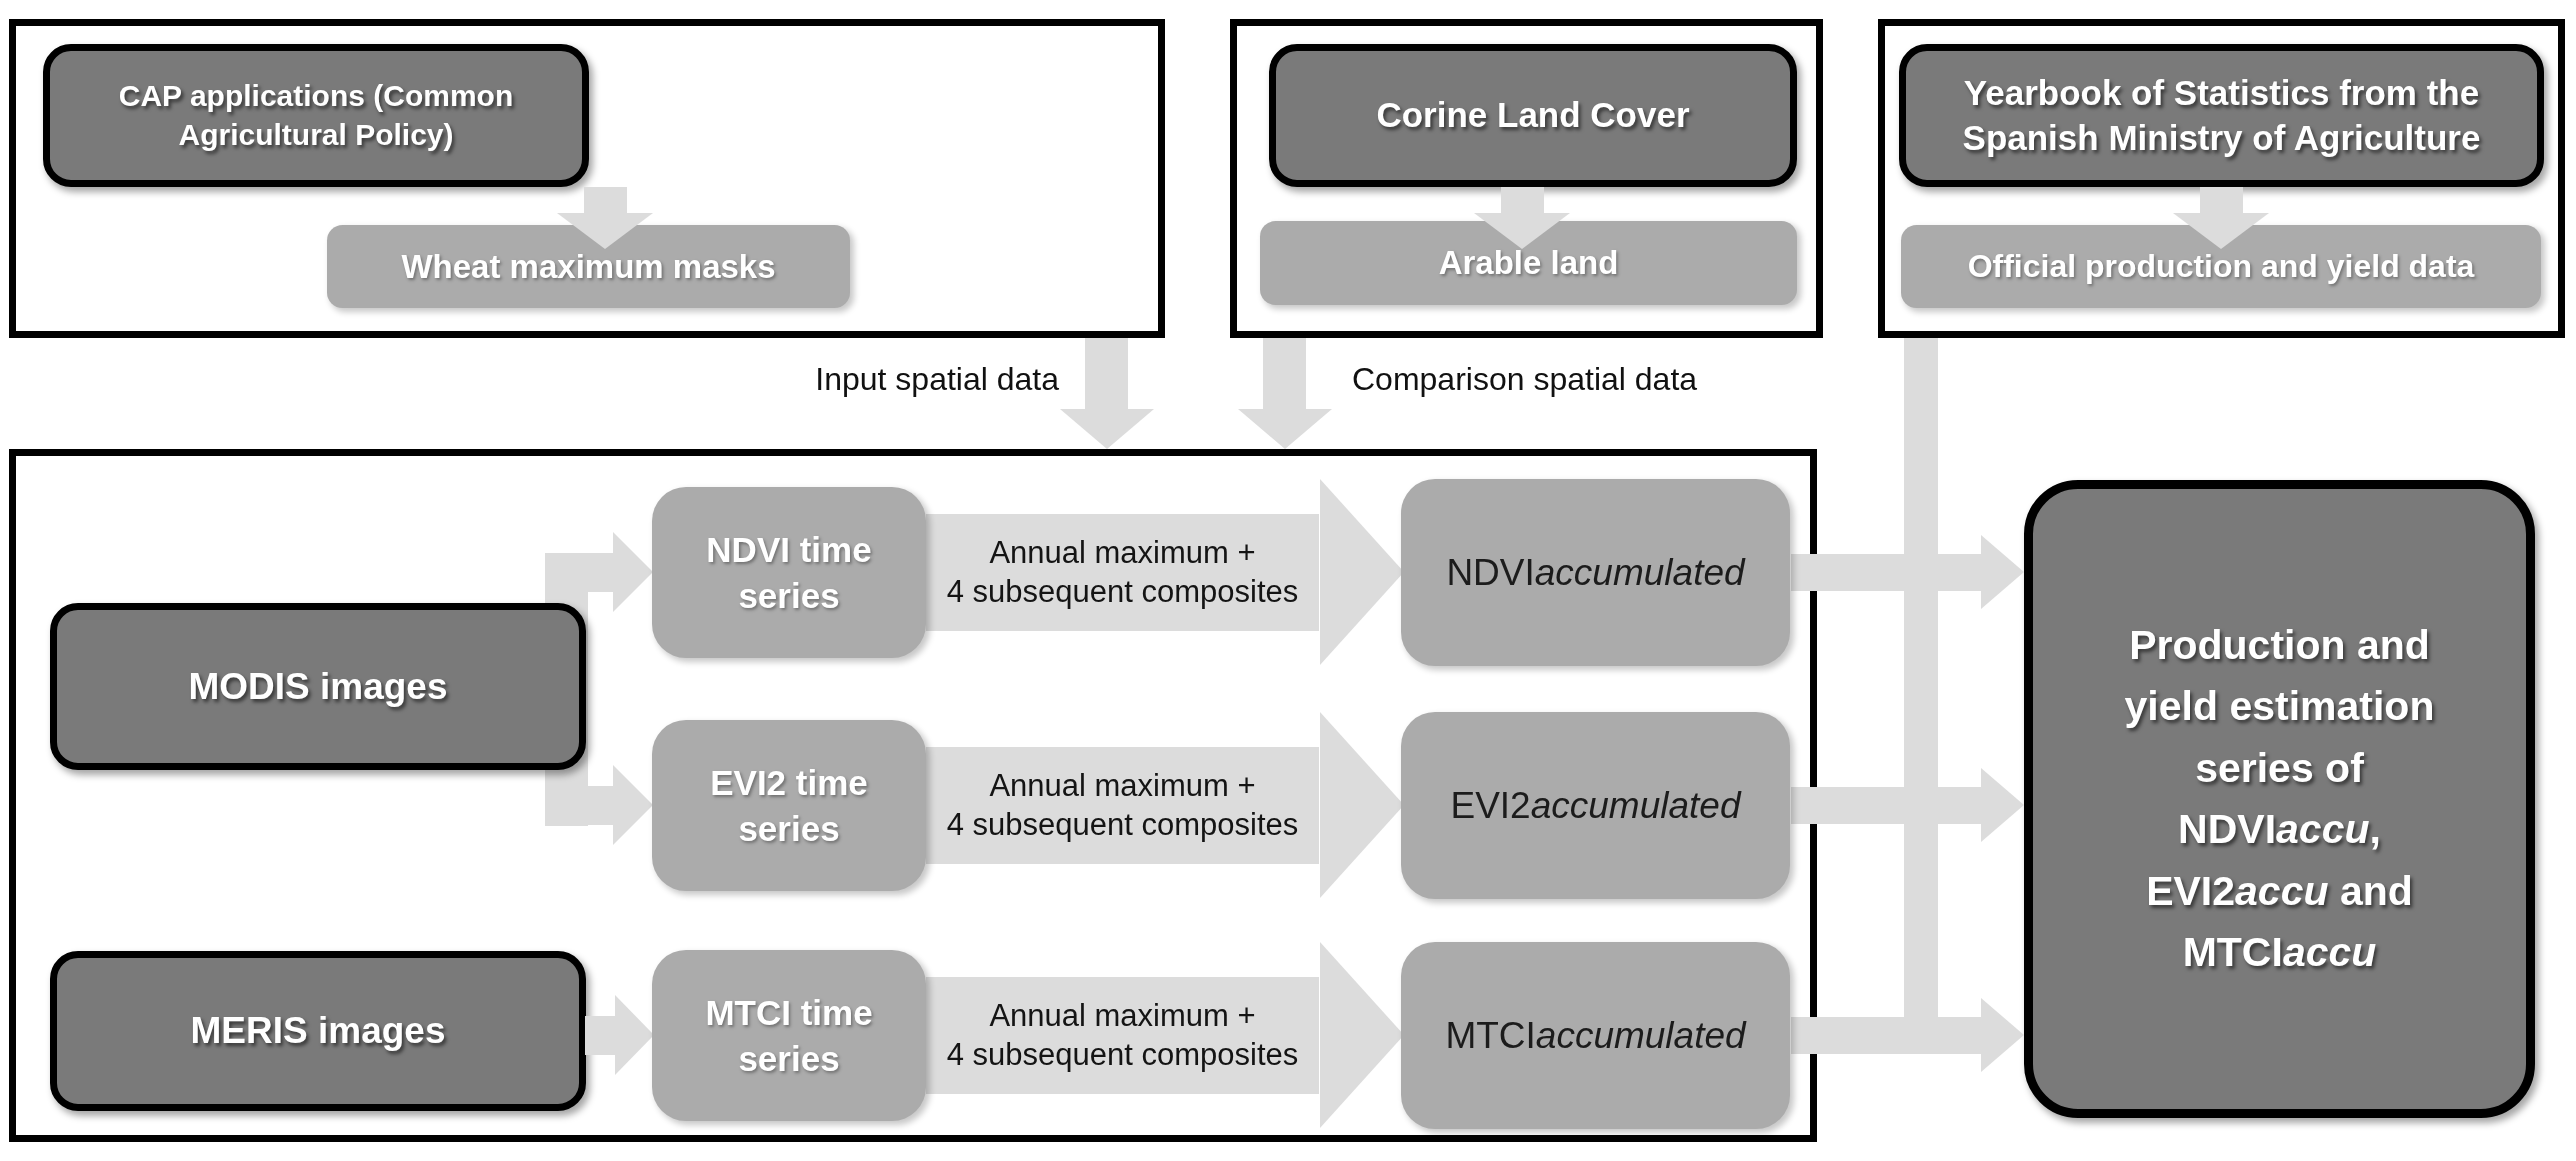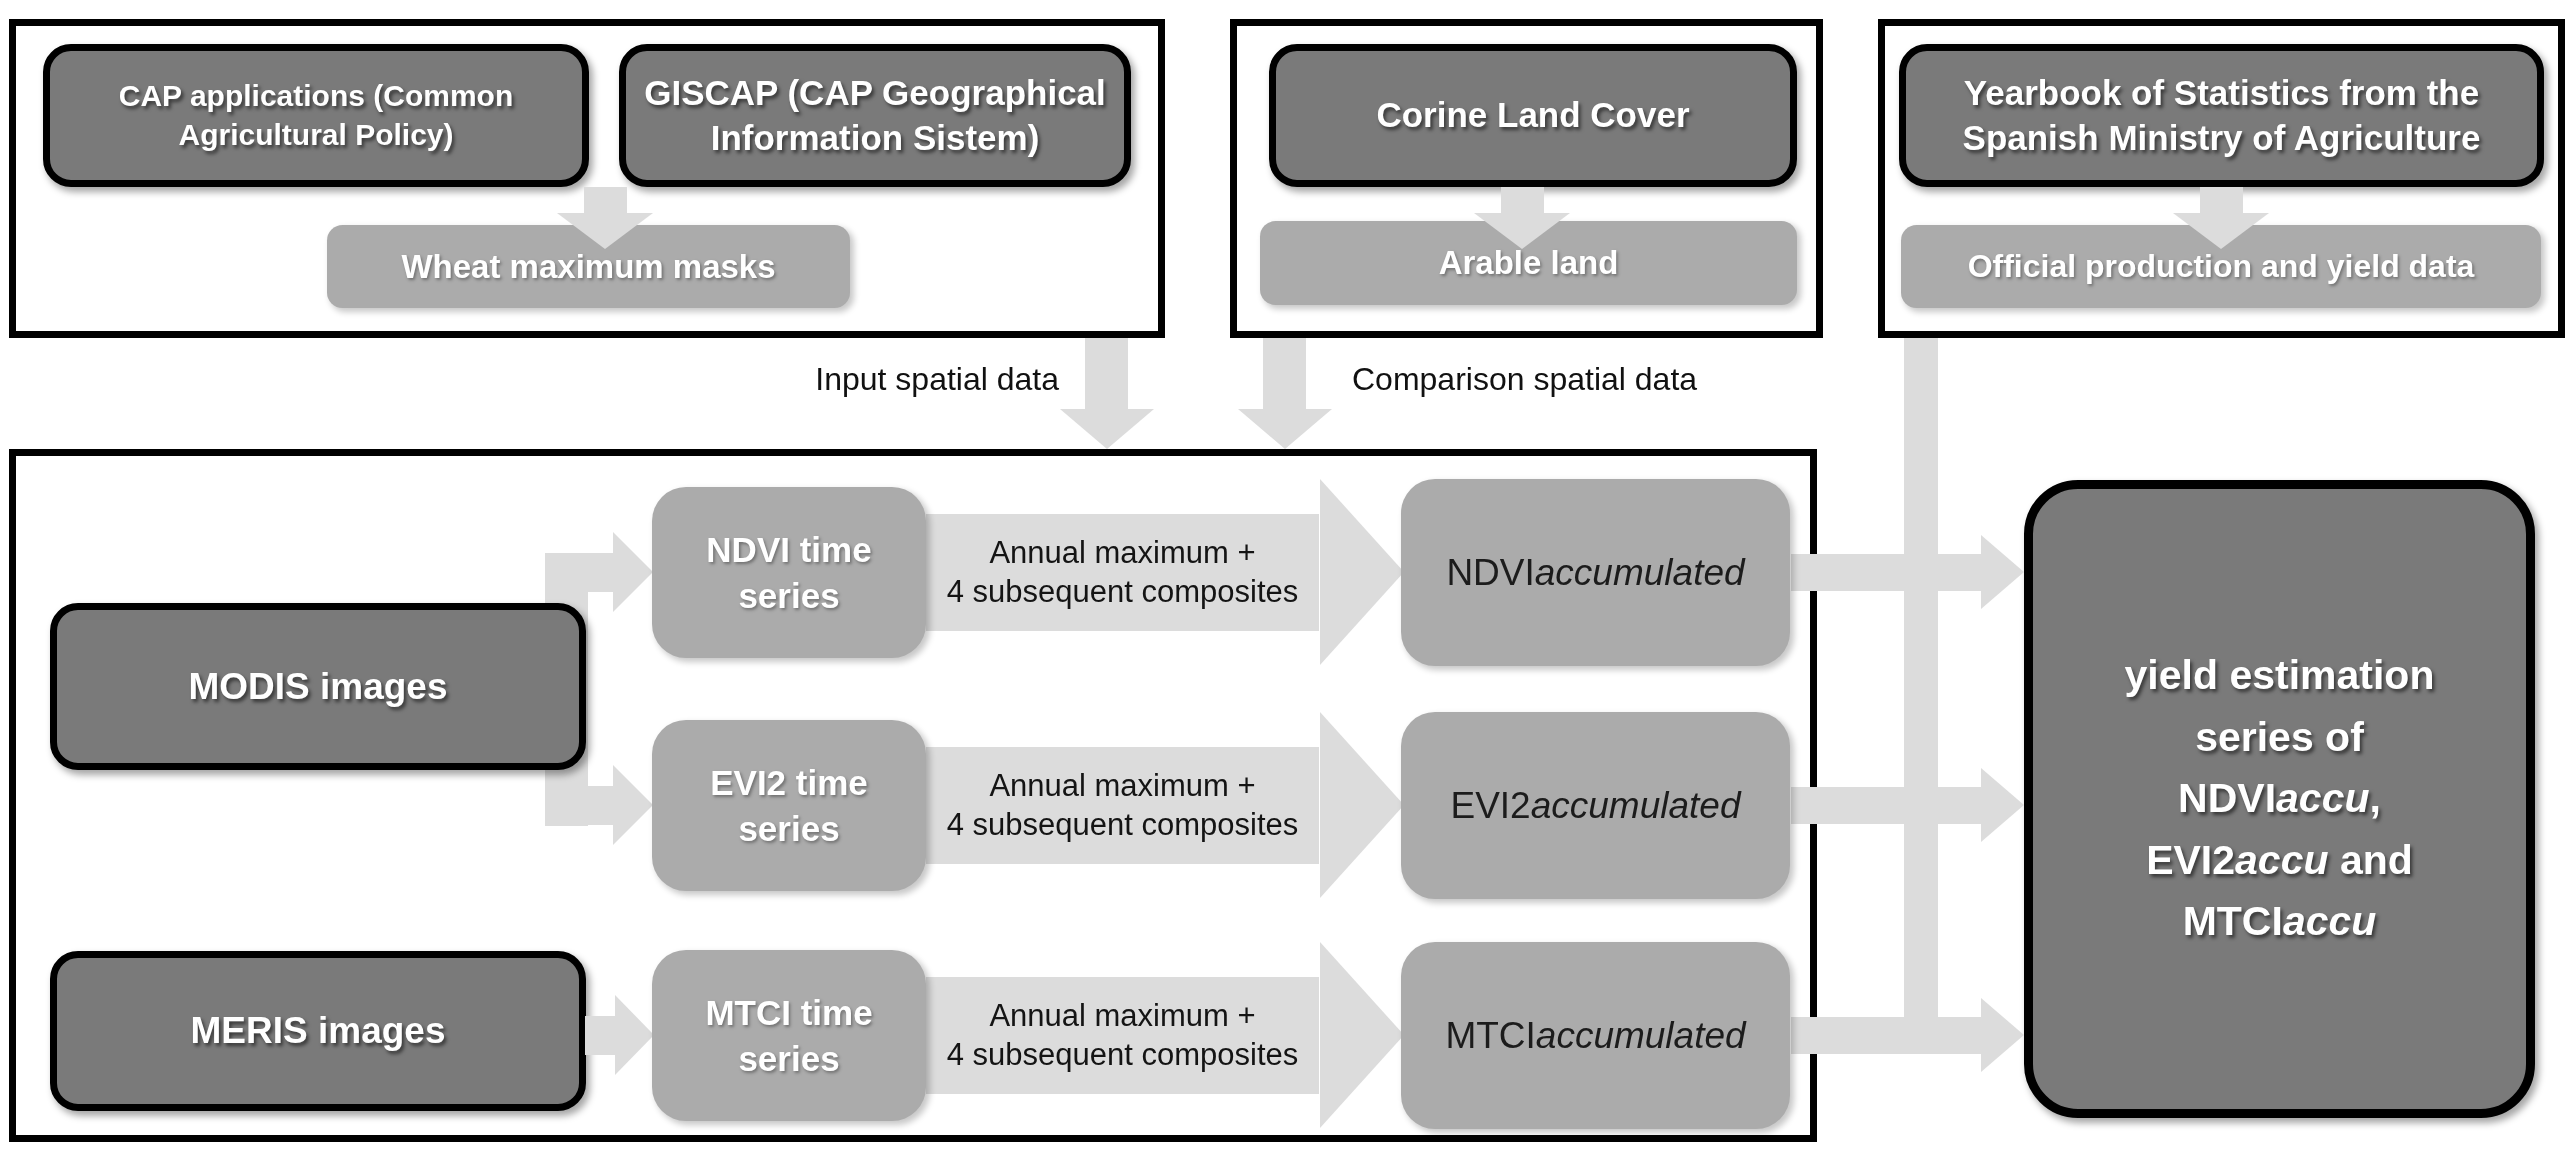--- a/index.html
+++ b/index.html
@@ -38,24 +38,20 @@
 <div class="page">
 
   <div class="abs panel" style="left:9.3px;top:18.7px;width:1156px;height:319px"></div>
   <div class="abs panel" style="left:1230px;top:18.7px;width:593px;height:319px"></div>
   <div class="abs panel" style="left:1878px;top:18.7px;width:687px;height:319px"></div>
   <div class="abs panel" style="left:9.3px;top:449px;width:1808px;height:693px"></div>
 
   <div class="abs darkbox" style="left:43px;top:44px;width:546px;height:143px;font-size:30px">
     <span>CAP applications (Common</span>
     <span>Agricultural Policy)</span>
-  </div>
-  <div class="abs darkbox" style="left:619px;top:44px;width:512px;height:143px;font-size:35px">
-    <span>GISCAP (CAP Geographical</span>
-    <span>Information Sistem)</span>
   </div>
   <div class="abs shaft" style="left:584px;top:187px;width:43px;height:26.5px"></div>
   <div class="abs tri tri-d" style="left:557px;top:213px;border-left-width:48px;border-right-width:48px;border-top-width:36px"></div>
   <div class="abs pill" style="left:327px;top:225px;width:523px;height:83px;font-size:33px">
     <span>Wheat maximum masks</span>
   </div>
 
   <div class="abs darkbox" style="left:1269px;top:44px;width:528px;height:143px;font-size:35px">
     <span>Corine Land Cover</span>
   </div>
@@ -140,20 +136,21 @@
     <span>4 subsequent composites</span>
   </div>
   <div class="abs tri tri-r" style="left:1320px;top:942px;border-top-width:93px;border-bottom-width:93px;border-left-width:84px"></div>
   <div class="abs accbox" style="left:1401px;top:942px;width:389px;height:187px">
     <span><span>MTCI</span><span class="it">accumulated</span></span>
   </div>
   <div class="abs shaft" style="left:1791px;top:1017px;width:191px;height:37px"></div>
   <div class="abs tri tri-r" style="left:1981px;top:998px;border-top-width:37px;border-bottom-width:37px;border-left-width:43px"></div>
 
   <div class="abs darkbox bigtext" style="left:2024px;top:480px;width:511px;height:638px;border-width:9.3px;border-radius:54px">
+    <span class="final-line"><span>Production and</span><span class="it"></span><span></span></span>
     <span class="final-line"><span>yield estimation</span><span class="it"></span><span></span></span>
     <span class="final-line"><span>series of</span><span class="it"></span><span></span></span>
     <span class="final-line"><span>NDVI</span><span class="it">accu</span><span>,</span></span>
     <span class="final-line"><span>EVI2</span><span class="it">accu</span><span> and</span></span>
     <span class="final-line"><span>MTCI</span><span class="it">accu</span><span></span></span>
   </div>
 
 </div>
 
 

